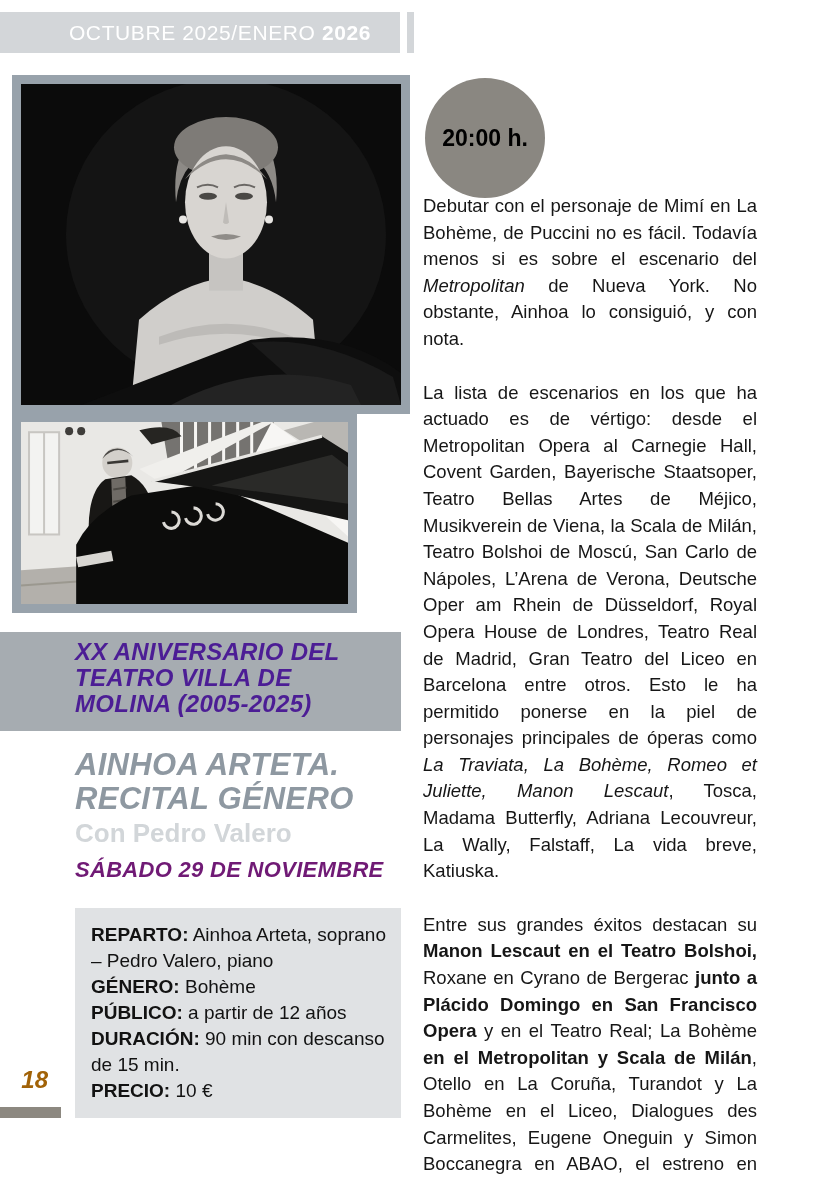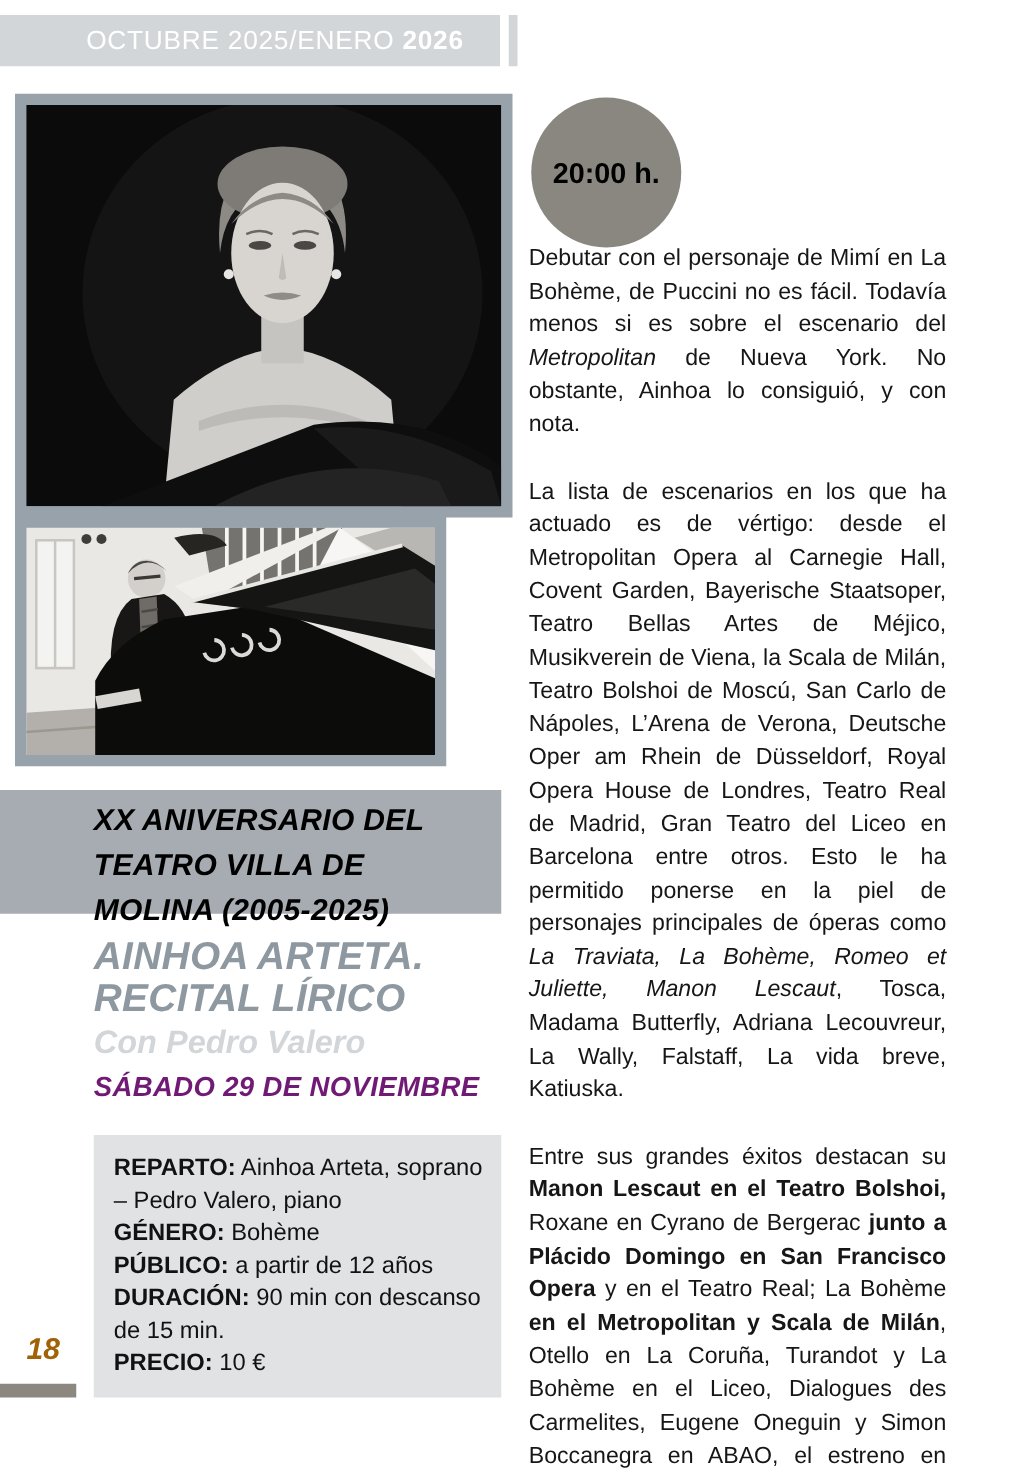--- a/index.html
+++ b/index.html
@@ -16,24 +16,24 @@
   
   .photo{position:absolute;margin:0;background:#98a2ab;padding:9px;box-sizing:border-box;}
   .photo svg{display:block;width:100%;height:100%;}
   .photo1{left:12px;top:75px;width:398px;height:339px;}
   .photo2{left:12px;top:413px;width:345px;height:200px;}
 
   
   .prelines{white-space:pre-line;}
   .series-box{position:absolute;left:0;top:632px;width:401px;height:99px;background:#a6acb1;
               box-sizing:border-box;padding:7px 0 0 75px;}
-  .series-title{font-style:italic;font-weight:bold;font-size:24px;line-height:36px;color:#000000;letter-spacing:.3px;}
+  .series-title{font-style:italic;font-weight:bold;font-size:24px;line-height:26px;color:#4c1d95;letter-spacing:.3px;}
   .event-title{position:absolute;left:75px;top:748px;margin:0;font-style:italic;font-weight:bold;
                font-size:31px;line-height:34px;color:#8e98a1;letter-spacing:.3px;}
-  .event-subtitle{position:absolute;left:75px;top:818px;font-style:italic;font-weight:bold;
+  .event-subtitle{position:absolute;left:75px;top:818px;font-weight:bold;
                   font-size:26px;color:#d2d6d9;}
   .event-date{position:absolute;left:75px;top:857px;font-style:italic;font-weight:bold;
               font-size:22px;color:#701a75;letter-spacing:.3px;}
 
   
   .info-box{position:absolute;left:75px;top:908px;width:326px;min-height:197px;background:#e0e2e4;
             box-sizing:border-box;padding:14px 12px 14px 16px;font-size:19px;line-height:26px;color:#121212;}
   .info-row b{font-weight:bold;}
 
   
@@ -130,21 +130,21 @@
     </svg>
   </figure>
 
   <div class="series-box">
     <div class="series-title prelines">XX ANIVERSARIO DEL
 TEATRO VILLA DE
 MOLINA (2005-2025)</div>
   </div>
 
   <h1 class="event-title prelines">AINHOA ARTETA.
-RECITAL LÍRICO</h1>
+RECITAL GÉNERO</h1>
   <div class="event-subtitle">Con Pedro Valero</div>
   <div class="event-date">SÁBADO 29 DE NOVIEMBRE</div>
 
   <div class="info-box">
     <div class="info-row"><b>REPARTO:</b><span> Ainhoa Arteta, soprano – Pedro Valero, piano</span></div>
     <div class="info-row"><b>GÉNERO:</b><span> Bohème</span></div>
     <div class="info-row"><b>PÚBLICO:</b><span> a partir de 12 años</span></div>
     <div class="info-row"><b>DURACIÓN:</b><span> 90 min con descanso de 15 min.</span></div>
     <div class="info-row"><b>PRECIO:</b><span> 10 €</span></div>
   </div>

